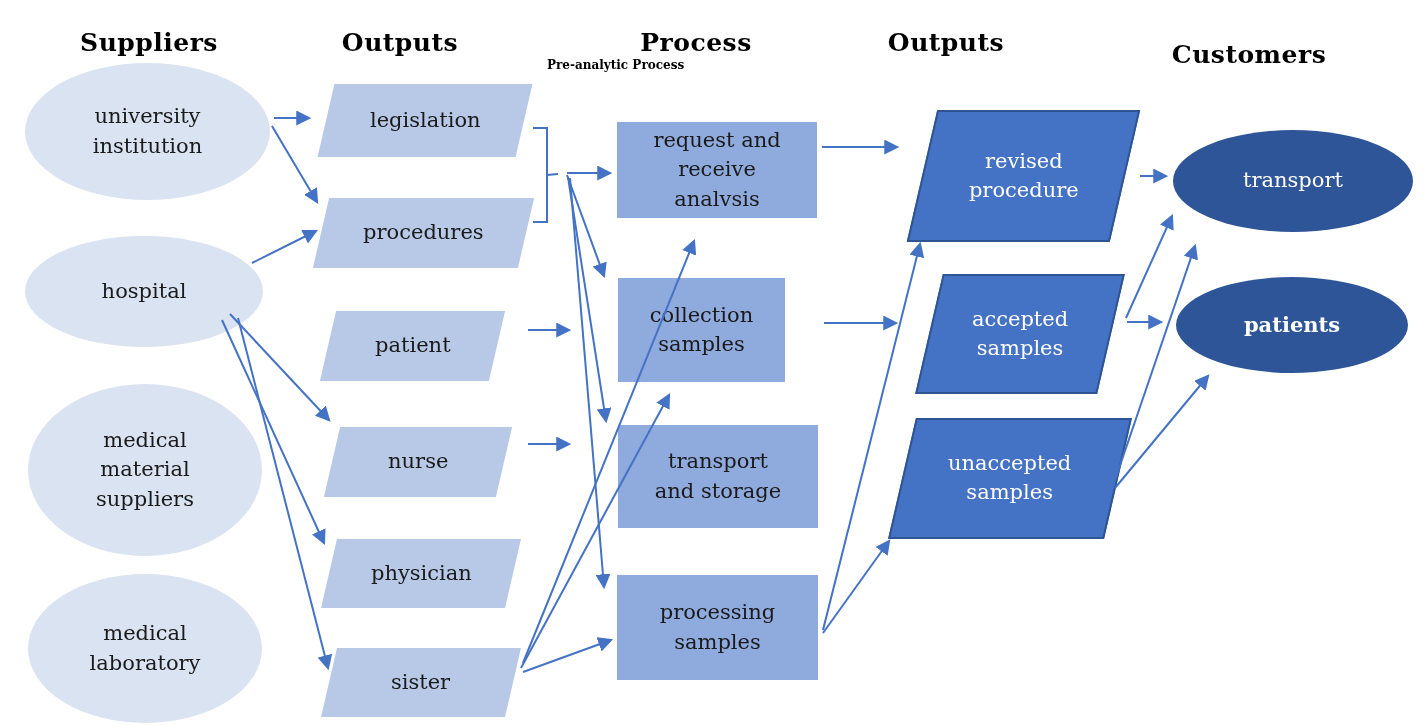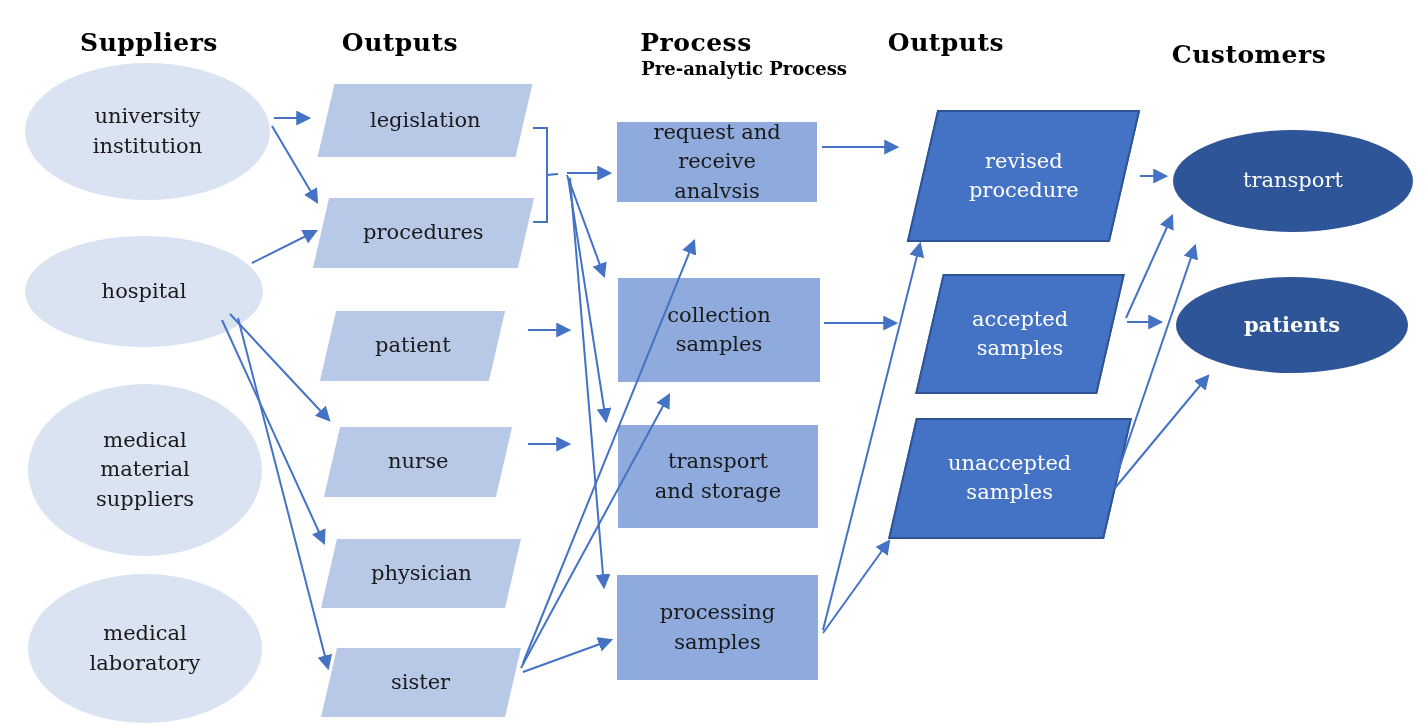--- a/index.html
+++ b/index.html
@@ -17,21 +17,21 @@
   html,body{margin:0;padding:0;background:#ffffff;}
   .stage{
     position:relative;width:1425px;height:726px;background:#ffffff;overflow:hidden;
     font-family:"DejaVu Serif","Liberation Serif",serif;
   }
   .col-header{
     position:absolute;text-align:center;font-weight:700;font-size:25px;
     color:var(--header-text);letter-spacing:0.5px;
   }
   .col-subheader{
-    position:absolute;text-align:right;font-weight:700;font-size:18px;
+    position:absolute;text-align:left;font-weight:700;font-size:12px;
     color:var(--header-text);
   }
   .shape{
     position:absolute;display:flex;align-items:center;justify-content:center;
     text-align:center;white-space:pre-line;font-size:21px;line-height:1.4;
     color:var(--text-dark);
   }
   .ellipse{border-radius:50%;background:var(--supplier-fill);}
   .ellipse.customer{background:var(--customer-fill);color:var(--text-light);}
   .pgram{background:var(--input-fill);transform:skewX(-13deg);}
@@ -88,26 +88,26 @@
   <div class="shape pgram" style="left:332px;top:427px;width:172px;height:70px;">
     <div>nurse</div>
   </div>
   <div class="shape pgram" style="left:329px;top:539px;width:184px;height:69px;">
     <div>physician</div>
   </div>
   <div class="shape pgram" style="left:329px;top:648px;width:184px;height:69px;">
     <div>sister</div>
   </div>
 
-  <div class="shape rect" style="left:617px;top:122px;width:200px;height:80px;">
+  <div class="shape rect" style="left:617px;top:122px;width:200px;height:96px;">
     <div>request and
 receive
 analvsis</div>
   </div>
-  <div class="shape rect" style="left:618px;top:278px;width:202px;height:104px;">
+  <div class="shape rect" style="left:618px;top:278px;width:167px;height:104px;">
     <div>collection
 samples</div>
   </div>
   <div class="shape rect" style="left:618px;top:425px;width:200px;height:103px;">
     <div>transport
 and storage</div>
   </div>
   <div class="shape rect" style="left:617px;top:575px;width:201px;height:105px;">
     <div>processing
 samples</div>

